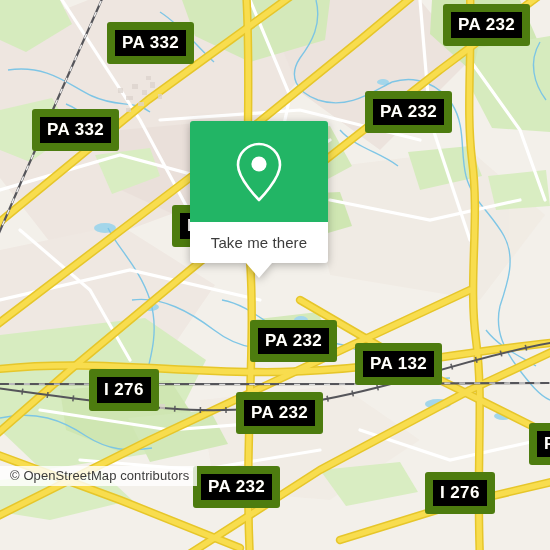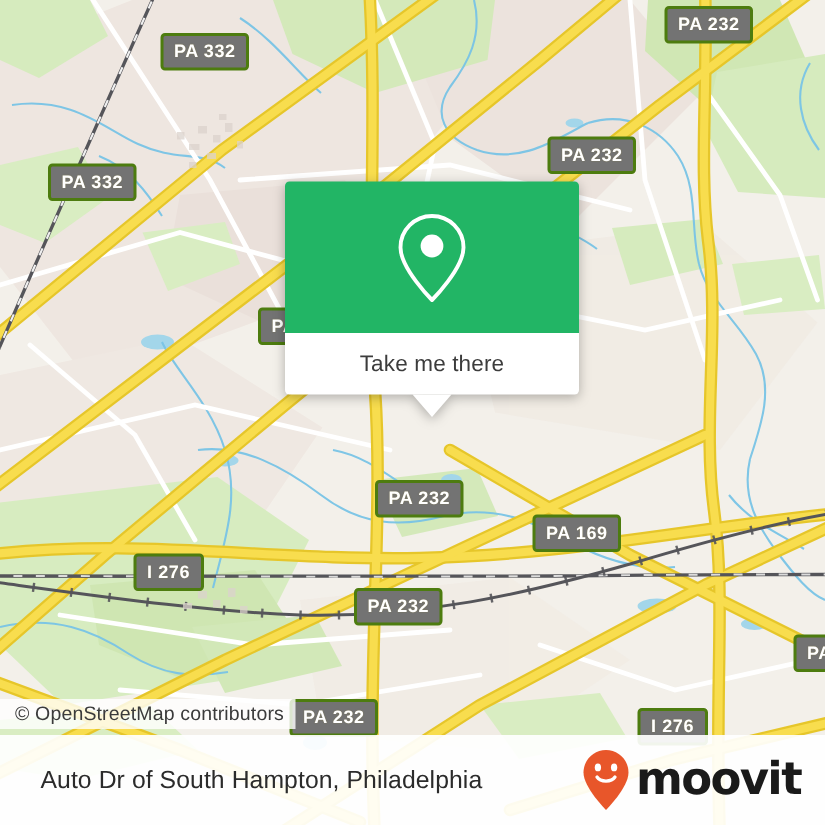--- a/index.html
+++ b/index.html
@@ -22,41 +22,41 @@
     left: 0; top: 0;
     width: 550px; height: 550px;
     overflow: hidden;
     background: #f3f0ea;
   }
   #map svg { display: block; }
 
   
   .shield {
     position: absolute;
-    background: #737373;
-    border: 2px solid #4d7c0f;
+    background: #000000;
+    border: 8px solid #4d7c0f;
     border-radius: 3px;
     color: #ffffff;
     font-family: "Liberation Sans", sans-serif;
     font-weight: bold;
-    font-size: 12px;
+    font-size: 17px;
     letter-spacing: 0.4px;
     line-height: 1;
     padding: 4px 7px 5px 7px;
     white-space: nowrap;
     text-shadow: 0 0 1px rgba(160,140,0,.35);
     box-sizing: border-box;
   }
 
   
   #popup {
     position: absolute;
     left: 190px;
     top: 121px;
-    width: 196px;
+    width: 138px;
     filter: drop-shadow(0 2px 4px rgba(0,0,0,0.28));
   }
   #popup-image {
     height: 101px;
     background: #22b565;
     border-radius: 3px 3px 0 0;
     display: flex;
     align-items: center;
     justify-content: center;
   }
@@ -274,47 +274,35 @@
     </svg>
   </div>
 
   <div id="shield-layer">
       <div class="shield" style="left: 107px; top: 22px;">PA 332</div>
       <div class="shield" style="left: 443px; top: 4px;">PA 232</div>
       <div class="shield" style="left: 365px; top: 91px;">PA 232</div>
       <div class="shield" style="left: 32px; top: 109px;">PA 332</div>
       <div class="shield" style="left: 172px; top: 205px;">PA 232</div>
       <div class="shield" style="left: 250px; top: 320px;">PA 232</div>
-      <div class="shield" style="left: 355px; top: 343px;">PA 169</div>
+      <div class="shield" style="left: 355px; top: 343px;">PA 132</div>
       <div class="shield" style="left: 89px; top: 369px;">I 276</div>
       <div class="shield" style="left: 236px; top: 392px;">PA 232</div>
       <div class="shield" style="left: 529px; top: 423px;">PA 232</div>
       <div class="shield" style="left: 193px; top: 466px;">PA 232</div>
       <div class="shield" style="left: 425px; top: 472px;">I 276</div>
     </div>
 
   <div id="popup">
     <div id="popup-tail"></div>
     <div id="popup-image">
       <svg width="52" height="62" viewBox="0 0 52 62">
         <path d="M26 3 C14.4 3 5 12.4 5 24 C5 38 26 59 26 59 C26 59 47 38 47 24 C47 12.4 37.6 3 26 3 Z" fill="none" stroke="#ffffff" stroke-width="2.6" stroke-linejoin="round"></path>
         <circle cx="26" cy="23" r="7.6" fill="#ffffff"></circle>
       </svg>
     </div>
     <div id="popup-label">Take me there</div>
   </div>
 
   <div id="attribution">© OpenStreetMap contributors</div>
 
-  <div id="footer">
-    <div id="footer-title">Auto Dr of South Hampton, Philadelphia</div>
-    <div id="brand">
-      <svg width="34" height="42" viewBox="0 0 34 42">
-        <path d="M17 1 C8.7 1 2 7.7 2 16 C2 26 17 41 17 41 C17 41 32 26 32 16 C32 7.7 25.3 1 17 1 Z" fill="#e8562a"></path>
-        <ellipse cx="11.6" cy="12.6" rx="2.1" ry="2.6" fill="#ffffff"></ellipse>
-        <ellipse cx="22.4" cy="12.6" rx="2.1" ry="2.6" fill="#ffffff"></ellipse>
-        <path d="M11 19 C13.4 22.6 20.6 22.6 23 19" fill="none" stroke="#ffffff" stroke-width="2.2" stroke-linecap="round"></path>
-      </svg>
-      <span id="brand-text">moovit</span>
-    </div>
-  </div>
 
 </div>
 
 </body></html>

